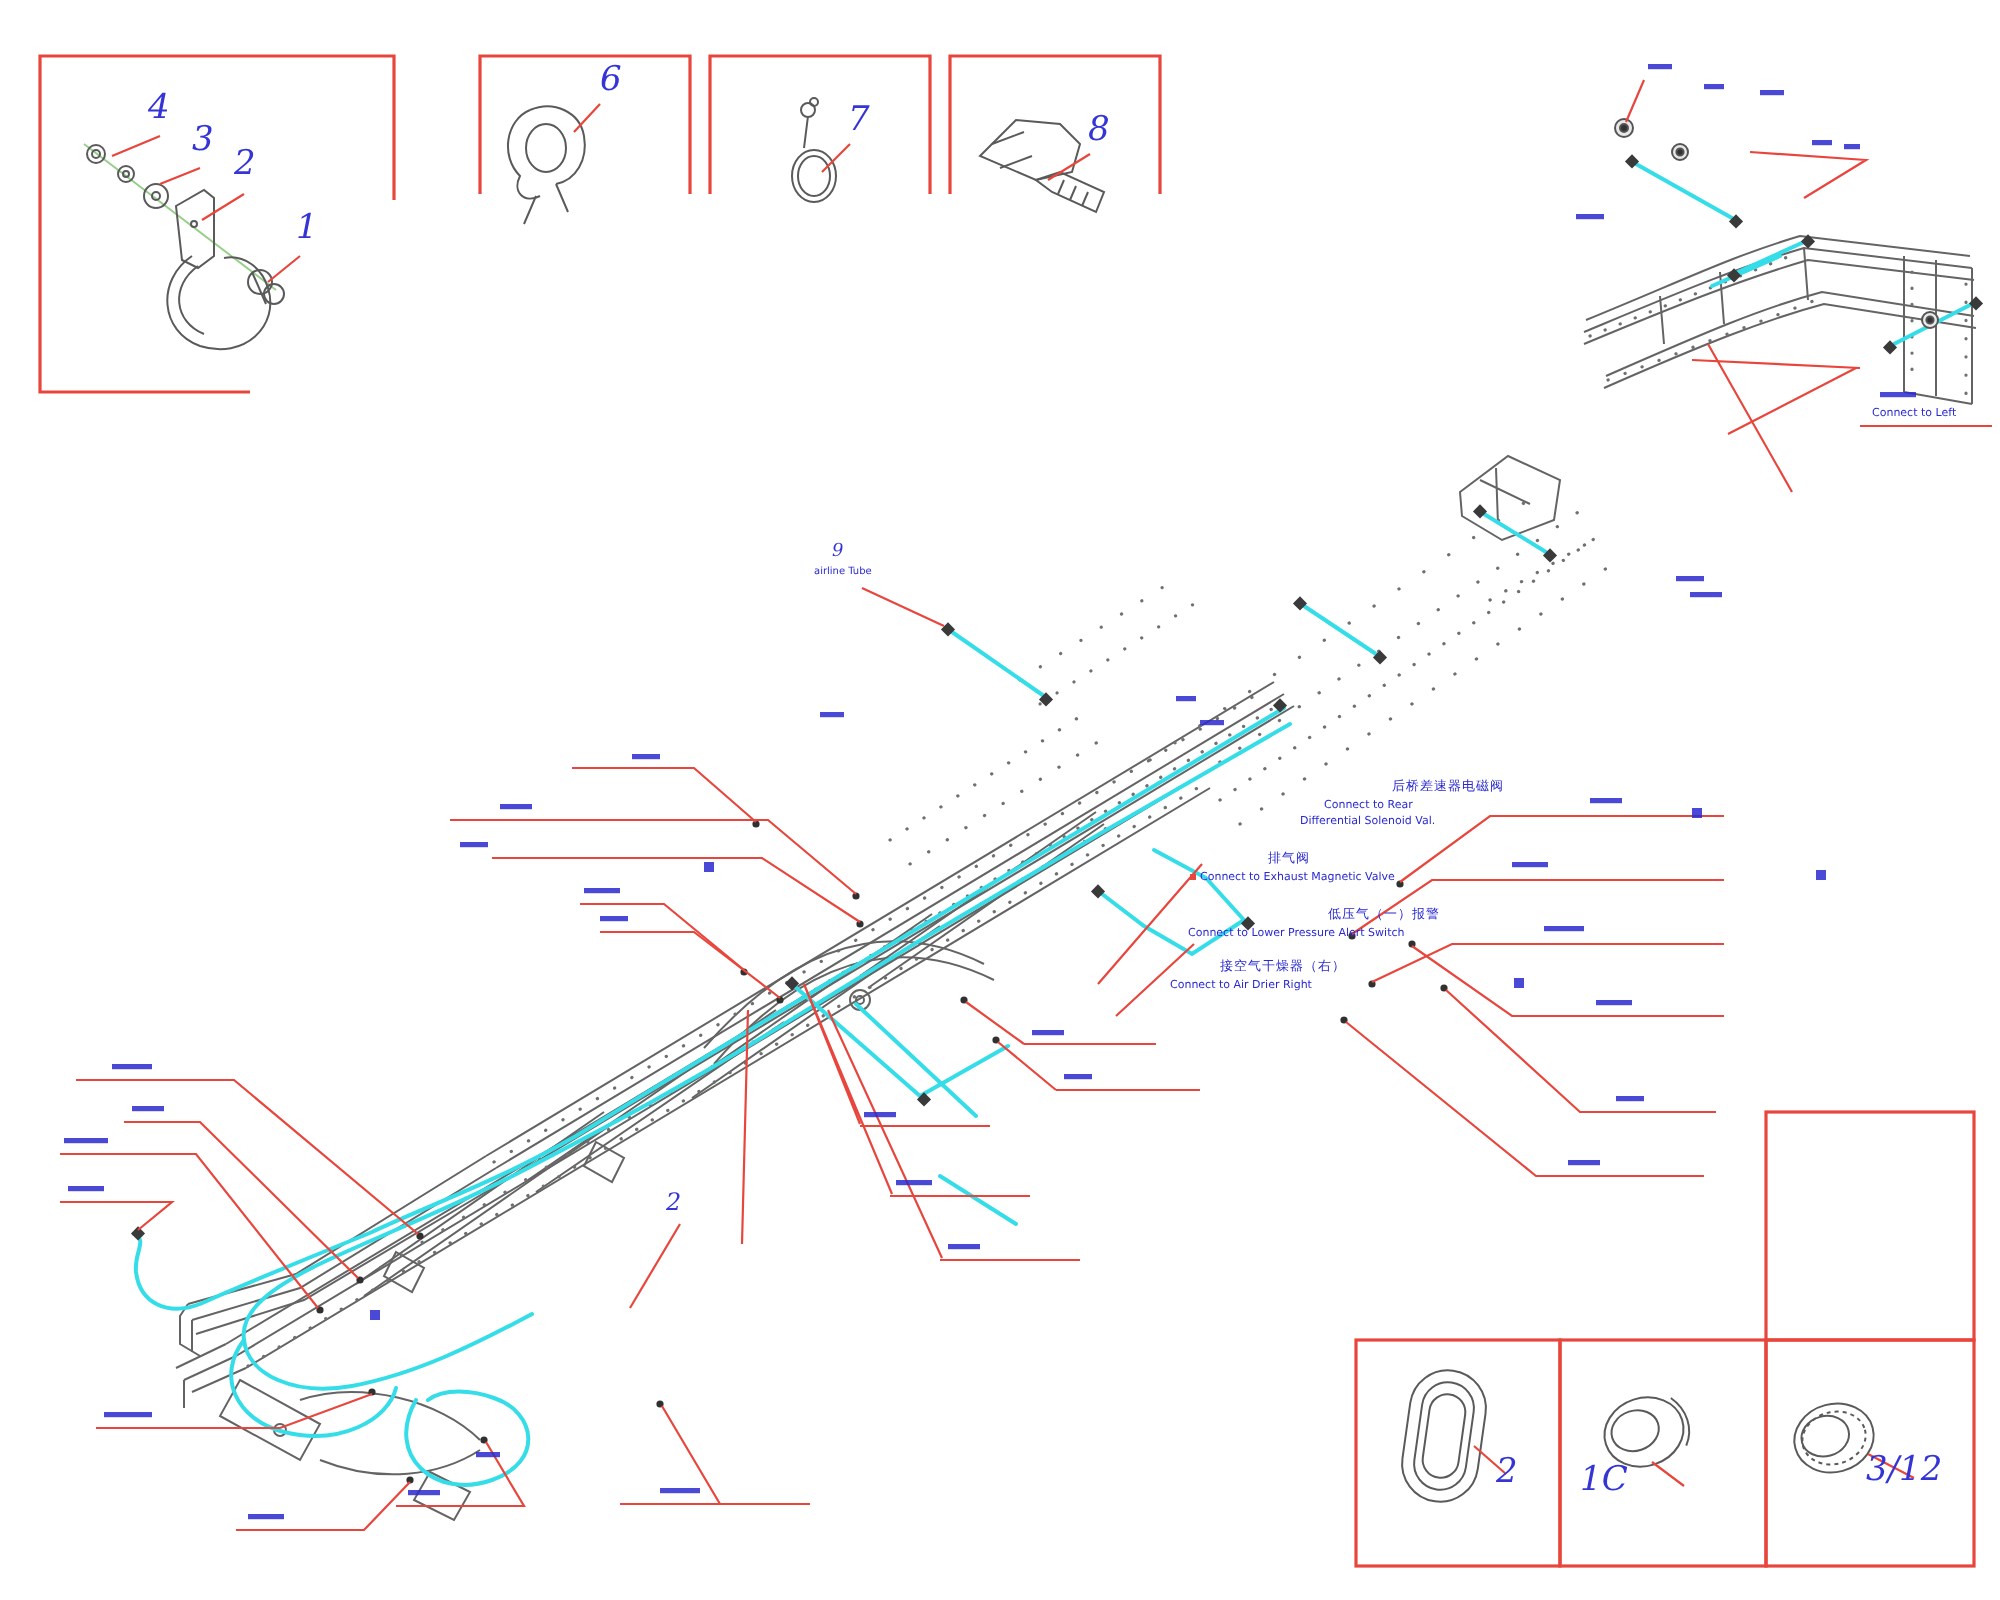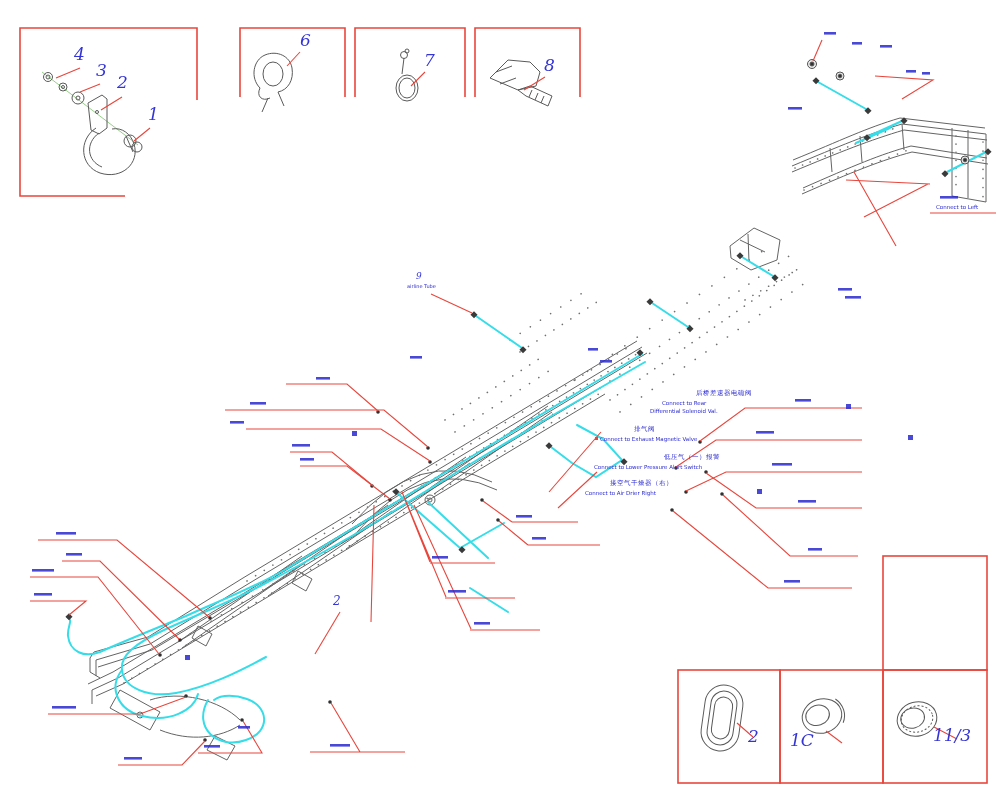--- a/index.html
+++ b/index.html
@@ -292,21 +292,21 @@
       <div class="lab callout" style="left: 96px; top: 62px;">3</div>
       <div class="lab callout" style="left: 74px; top: 46px;">4</div>
       <div class="lab callout" style="left: 300px; top: 32px;">6</div>
       <div class="lab callout" style="left: 424px; top: 52px;">7</div>
       <div class="lab callout" style="left: 544px; top: 57px;">8</div>
       <div class="lab callout-sm" style="left: 416px; top: 272px;">9</div>
       <div class="lab micro-en" style="left: 407px; top: 284px;">airline Tube</div>
       <div class="lab callout-md" style="left: 333px; top: 595px;">2</div>
       <div class="lab callout" style="left: 748px; top: 728px;">2</div>
       <div class="lab callout" style="left: 790px; top: 732px;">1C</div>
-      <div class="lab callout" style="left: 933px; top: 727px;">11/3</div>
+      <div class="lab callout" style="left: 933px; top: 727px;">3/12</div>
       <div class="lab zh" style="left: 696px; top: 390px;">后桥差速器电磁阀</div>
       <div class="lab en" style="left: 662px; top: 401px;">Connect to Rear</div>
       <div class="lab en" style="left: 650px; top: 409px;">Differential Solenoid Val.</div>
       <div class="lab zh" style="left: 634px; top: 426px;">排气阀</div>
       <div class="lab en" style="left: 600px; top: 437px;">Connect to Exhaust Magnetic Valve</div>
       <div class="lab zh" style="left: 622px; top: 454px; padding-left: 42px;">低压气（一）报警</div>
       <div class="lab en" style="left: 594px; top: 465px;">Connect to Lower Pressure Alert Switch</div>
       <div class="lab zh" style="left: 610px; top: 480px; text-align: center;">接空气干燥器（右）</div>
       <div class="lab en" style="left: 585px; top: 491px;">Connect to Air Drier  Right</div>
       <div class="lab en" style="left: 936px; top: 205px;">Connect to Left</div>

